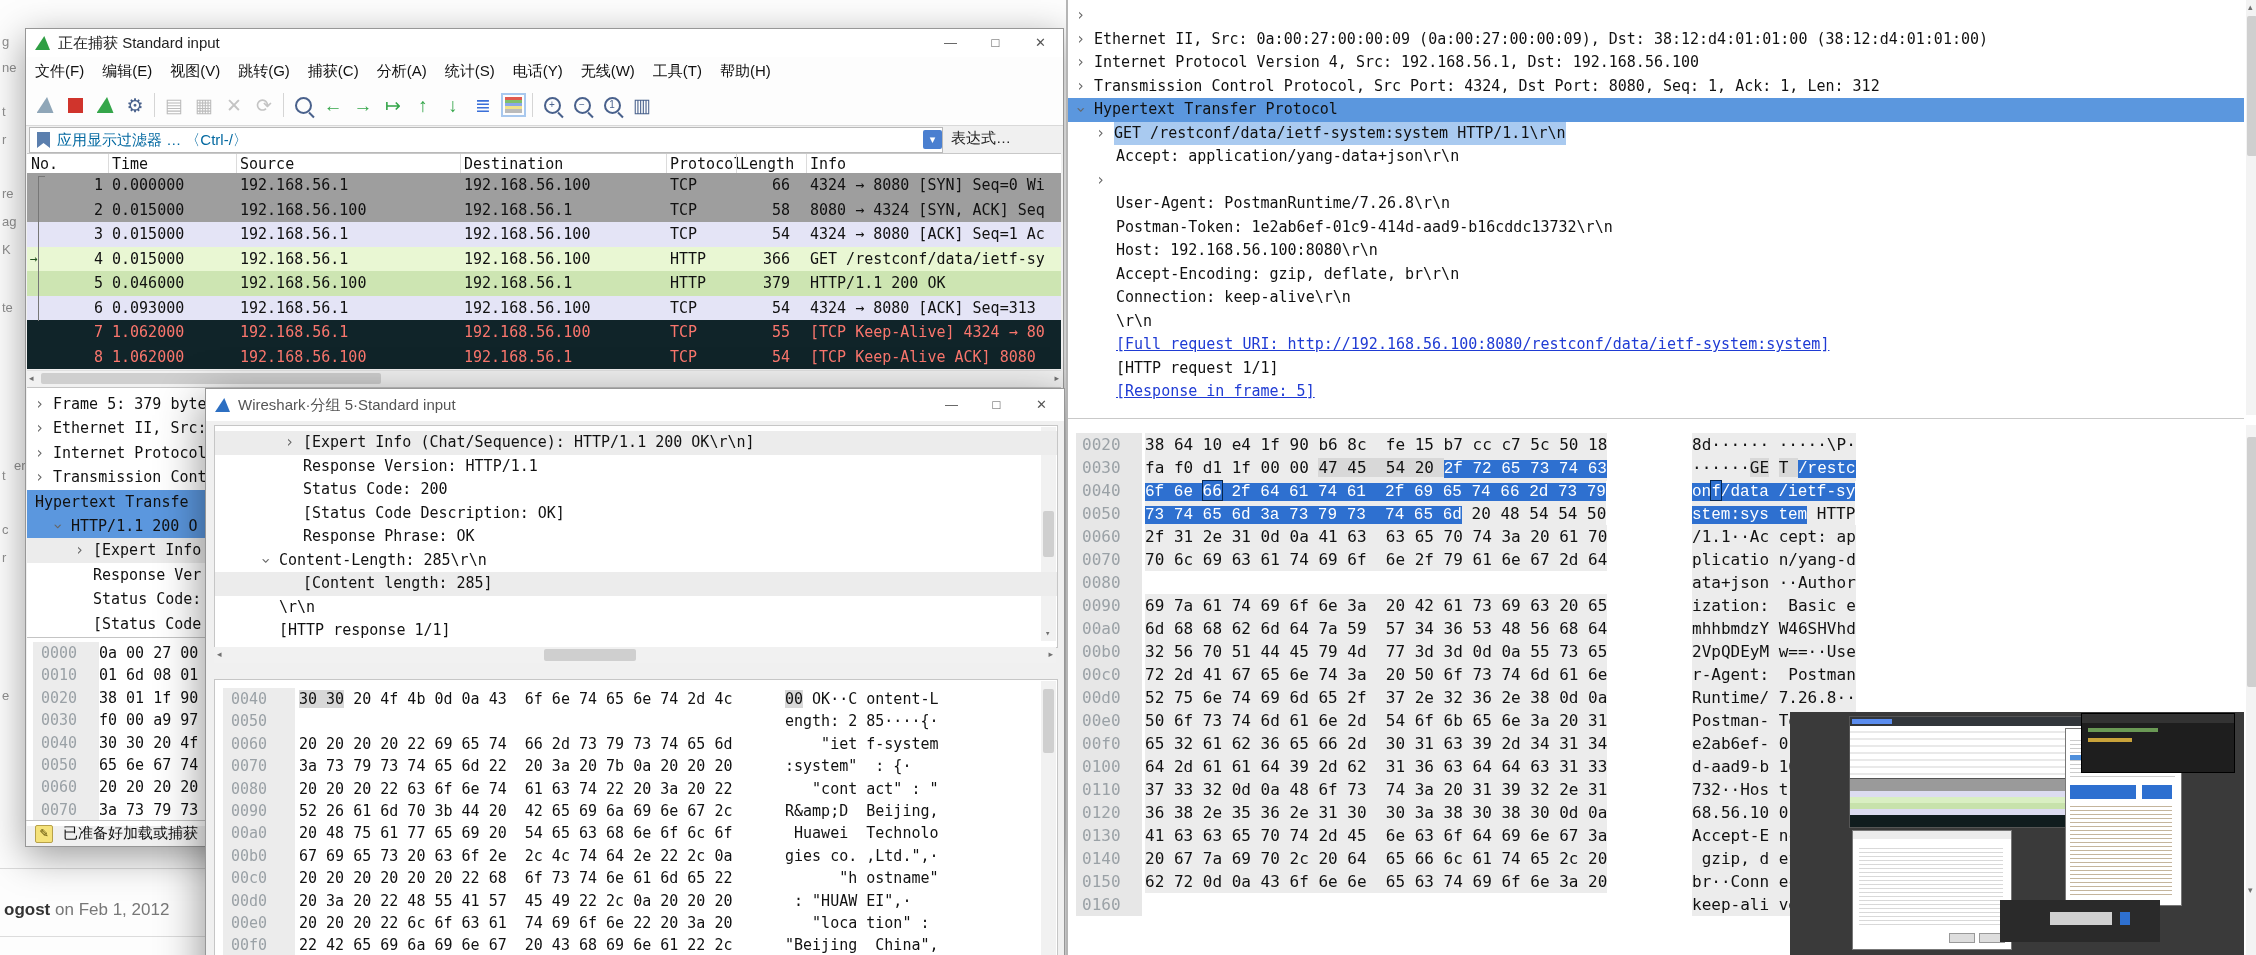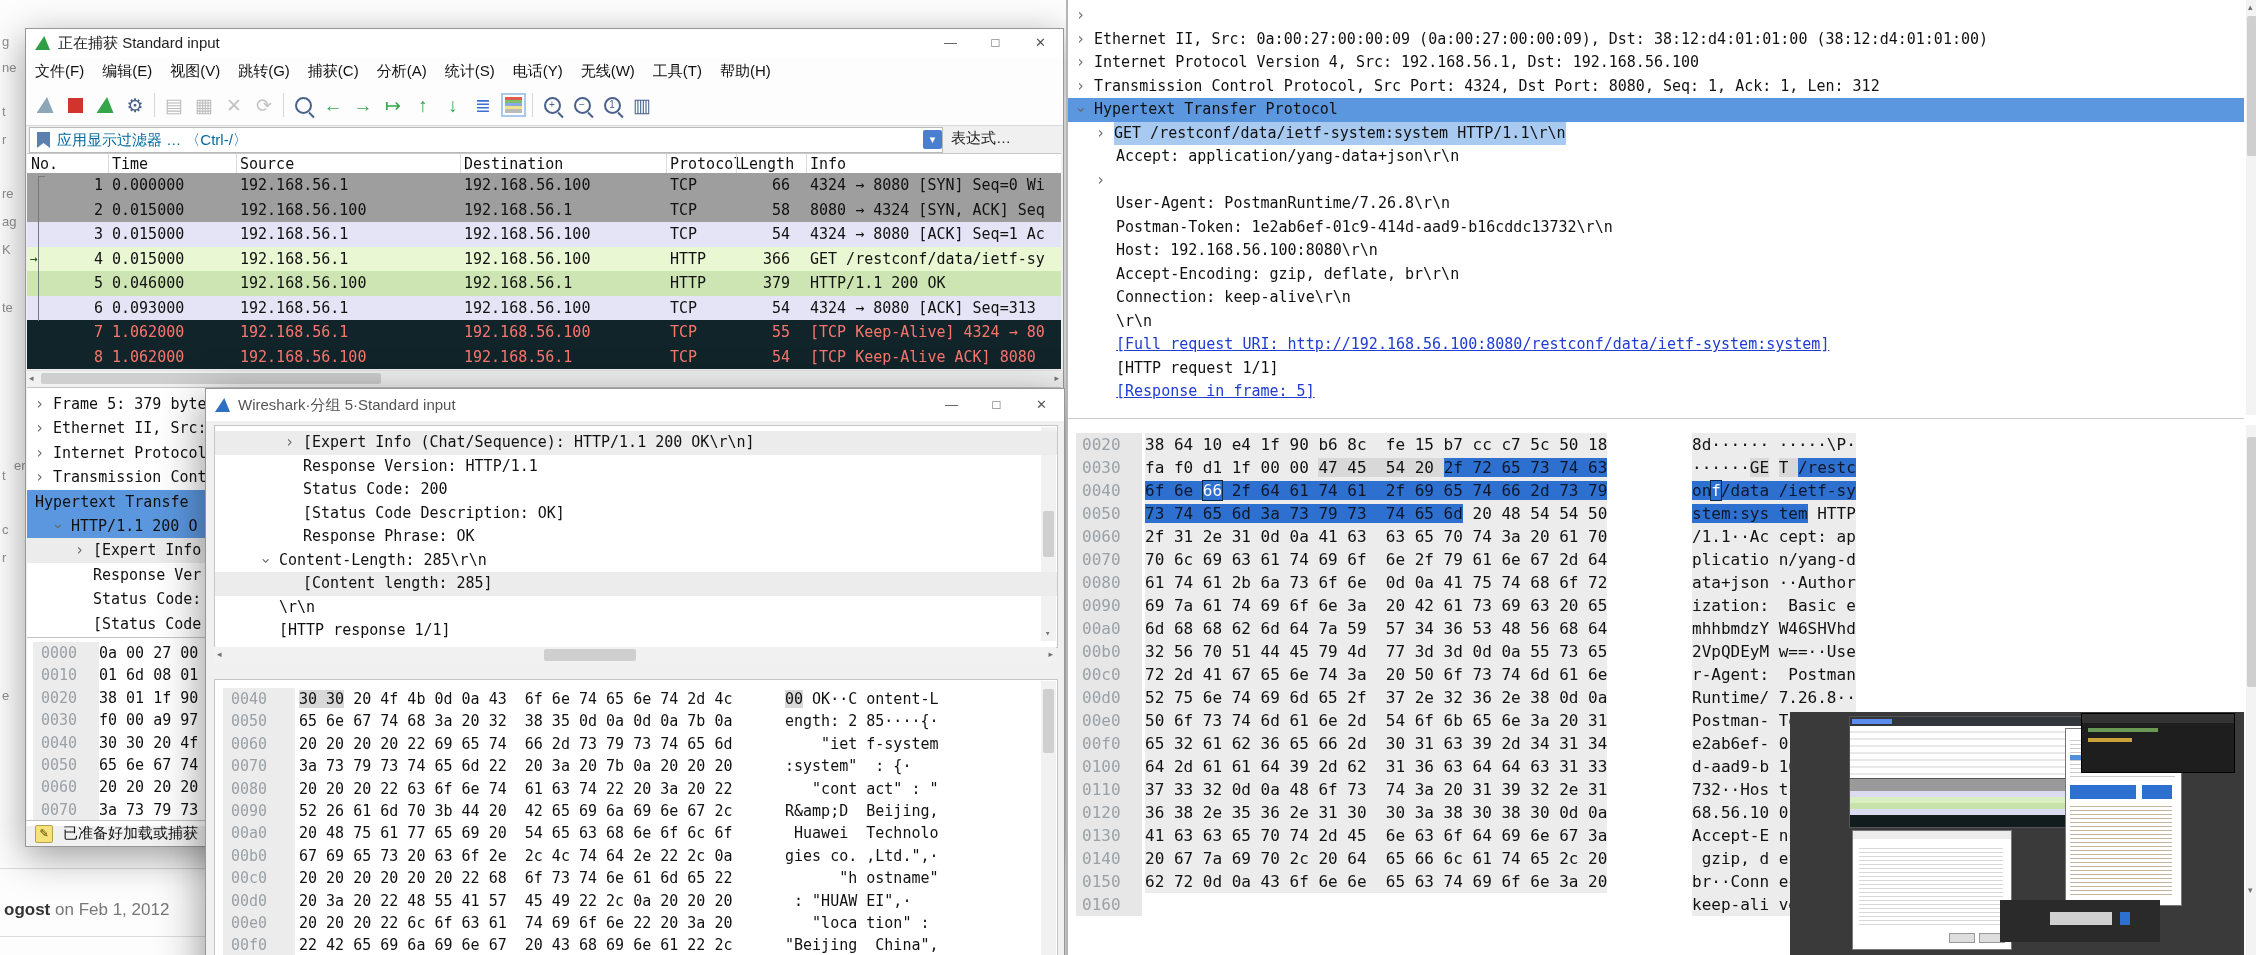--- a/index.html
+++ b/index.html
@@ -83,21 +83,21 @@
   #win2 .titlebar{height:32px;}
   #win2 .win-controls span{line-height:32px;}
   #w2-tree{position:absolute;left:8px;top:36px;width:842px;height:216px;background:#fff;border:1px solid #c6c6c6;overflow:hidden;padding-top:5px;}
   #w2-vscroll{position:absolute;right:1px;top:1px;width:15px;height:214px;background:#f1f1f1;}
   #w2-hscroll{position:absolute;left:8px;top:258px;width:842px;height:16px;background:#f1f1f1;}
   #w2-hex{position:absolute;left:8px;top:290px;width:842px;height:320px;background:#fff;border:1px solid #c6c6c6;padding-top:8px;overflow:hidden;}
   .w2-off{left:8px;width:64px;padding-left:8px;background:#ececec;}
   .w2-h{left:84px;} .w2-a{left:570px;}
   #w2-hexscroll{position:absolute;right:1px;top:1px;width:15px;height:318px;background:#f1f1f1;}
   .hx-g{background:#d8d8d8;}
-  .hx-b{background:#2e70d0;color:#0f172a;}
+  .hx-b{background:#2e70d0;color:#ffffff;font-family:Liberation Mono, monospace;}
   .hx-c{background:#2e70d0;color:#fff;outline:1px solid #06264f;}
   
   #right-panel{left:1066px;top:0;width:1190px;height:955px;background:#fff;border-left:2px solid #b5b5b5;}
   #rt-tree{position:absolute;left:0;top:4px;width:1176px;height:412px;overflow:hidden;}
   #rt-split{position:absolute;left:0;top:418px;width:1176px;height:1px;background:#c9c9c9;}
   #rt-hex{position:absolute;left:0;top:425px;width:1176px;height:530px;overflow:hidden;padding-top:8px;}
   .rt-off{left:8px;width:60px;padding-left:6px;background:#e7e7e7;}
   .rt-h{left:77px;background:#ececec;}
   .rt-a{left:624px;background:#ececec;}
   .rt-scroll{position:absolute;left:1178px;width:12px;background:#f3f3f3;}
@@ -382,21 +382,21 @@
     <div id="w2-hscroll">
       <span class="sb-ar" style="left:3px">◂</span>
       <div class="sb-thumb" style="left:330px;top:2px;width:92px;height:12px"></div>
       <span class="sb-ar" style="right:3px">▸</span>
     </div>
     <div id="w2-hex" style="font-size:15px">
       <div id="w2-hexscroll">
         <div class="sb-thumb" style="left:2px;top:8px;width:11px;height:64px"></div>
       </div>
     <div class="hexrow" style="height: 22.4px; line-height: 22.4px;"><span class="off w2-off">0040</span><span class="w2-h"><span class="hx-g" style="position: static;">30 30</span><span style="position: static;"> 20 4f 4b 0d 0a 43  6f 6e 74 65 6e 74 2d 4c</span></span><span class="w2-a"><span class="hx-g" style="position: static;">00</span><span style="position: static;"> OK··C ontent-L</span></span></div>
-        <div class="hexrow" style="height: 22.4px; line-height: 22.4px;"><span class="off w2-off">0050</span><span class="w2-h">65 6e 67 74 68 3a 20 32  38 35 0d 0a 0d 0a 7b 0a</span><span class="w2-a">ength: 2 85····{·</span></div>
+        <div class="hexrow" style="height: 22.4px; line-height: 22.4px;"><span class="off w2-off">0050</span><span class="w2-a">ength: 2 85····{·</span></div>
         <div class="hexrow" style="height: 22.4px; line-height: 22.4px;"><span class="off w2-off">0060</span><span class="w2-h">20 20 20 20 22 69 65 74  66 2d 73 79 73 74 65 6d</span><span class="w2-a">    "iet f-system</span></div>
         <div class="hexrow" style="height: 22.4px; line-height: 22.4px;"><span class="off w2-off">0070</span><span class="w2-h">3a 73 79 73 74 65 6d 22  20 3a 20 7b 0a 20 20 20</span><span class="w2-a">:system"  : {·   </span></div>
         <div class="hexrow" style="height: 22.4px; line-height: 22.4px;"><span class="off w2-off">0080</span><span class="w2-h">20 20 20 22 63 6f 6e 74  61 63 74 22 20 3a 20 22</span><span class="w2-a">   "cont act" : "</span></div>
         <div class="hexrow" style="height: 22.4px; line-height: 22.4px;"><span class="off w2-off">0090</span><span class="w2-h">52 26 61 6d 70 3b 44 20  42 65 69 6a 69 6e 67 2c</span><span class="w2-a">R&amp;amp;D  Beijing,</span></div>
         <div class="hexrow" style="height: 22.4px; line-height: 22.4px;"><span class="off w2-off">00a0</span><span class="w2-h">20 48 75 61 77 65 69 20  54 65 63 68 6e 6f 6c 6f</span><span class="w2-a"> Huawei  Technolo</span></div>
         <div class="hexrow" style="height: 22.4px; line-height: 22.4px;"><span class="off w2-off">00b0</span><span class="w2-h">67 69 65 73 20 63 6f 2e  2c 4c 74 64 2e 22 2c 0a</span><span class="w2-a">gies co. ,Ltd.",·</span></div>
         <div class="hexrow" style="height: 22.4px; line-height: 22.4px;"><span class="off w2-off">00c0</span><span class="w2-h">20 20 20 20 20 20 22 68  6f 73 74 6e 61 6d 65 22</span><span class="w2-a">      "h ostname"</span></div>
         <div class="hexrow" style="height: 22.4px; line-height: 22.4px;"><span class="off w2-off">00d0</span><span class="w2-h">20 3a 20 22 48 55 41 57  45 49 22 2c 0a 20 20 20</span><span class="w2-a"> : "HUAW EI",·   </span></div>
         <div class="hexrow" style="height: 22.4px; line-height: 22.4px;"><span class="off w2-off">00e0</span><span class="w2-h">20 20 20 22 6c 6f 63 61  74 69 6f 6e 22 20 3a 20</span><span class="w2-a">   "loca tion" : </span></div>
         <div class="hexrow" style="height: 22.4px; line-height: 22.4px;"><span class="off w2-off">00f0</span><span class="w2-h">22 42 65 69 6a 69 6e 67  20 43 68 69 6e 61 22 2c</span><span class="w2-a">"Beijing  China",</span></div>
@@ -424,21 +424,21 @@
         <div class="trow t-link" style="height: 23.5px; line-height: 23.5px;"><span class="ttext" style="left: 48px;">[Response in frame: 5]</span></div>
       </div>
     <div id="rt-split"></div>
     <div id="rt-hex" style="font-size:16px">
         <div class="hexrow" style="height: 23px; line-height: 23px;"><span class="off rt-off">0020</span><span class="rt-h">38 64 10 e4 1f 90 b6 8c  fe 15 b7 cc c7 5c 50 18</span><span class="rt-a">8d······ ·····\P·</span></div>
         <div class="hexrow" style="height: 23px; line-height: 23px;"><span class="off rt-off">0030</span><span class="rt-h"><span style="position: static;">fa f0 d1 1f 00 00 </span><span class="hx-g" style="position: static;">47 45  54 20 </span><span class="hx-b" style="position: static;">2f 72 65 73 74 63</span></span><span class="rt-a"><span style="position: static;">······</span><span class="hx-g" style="position: static;">GE</span><span style="position: static;"> </span><span class="hx-g" style="position: static;">T </span><span class="hx-b" style="position: static;">/restc</span></span></div>
         <div class="hexrow" style="height: 23px; line-height: 23px;"><span class="off rt-off">0040</span><span class="rt-h"><span class="hx-b" style="position: static;">6f 6e </span><span class="hx-c" style="position: static;">66</span><span class="hx-b" style="position: static;"> 2f 64 61 74 61  2f 69 65 74 66 2d 73 79</span></span><span class="rt-a"><span class="hx-b" style="position: static;">on</span><span class="hx-c" style="position: static;">f</span><span class="hx-b" style="position: static;">/data /ietf-sy</span></span></div>
         <div class="hexrow" style="height: 23px; line-height: 23px;"><span class="off rt-off">0050</span><span class="rt-h"><span class="hx-b" style="position: static;">73 74 65 6d 3a 73 79 73  74 65 6d</span><span style="position: static;"> 20 48 54 54 50</span></span><span class="rt-a"><span class="hx-b" style="position: static;">stem:sys tem</span><span style="position: static;"> HTTP</span></span></div>
         <div class="hexrow" style="height: 23px; line-height: 23px;"><span class="off rt-off">0060</span><span class="rt-h">2f 31 2e 31 0d 0a 41 63  63 65 70 74 3a 20 61 70</span><span class="rt-a">/1.1··Ac cept: ap</span></div>
         <div class="hexrow" style="height: 23px; line-height: 23px;"><span class="off rt-off">0070</span><span class="rt-h">70 6c 69 63 61 74 69 6f  6e 2f 79 61 6e 67 2d 64</span><span class="rt-a">plicatio n/yang-d</span></div>
-        <div class="hexrow" style="height: 23px; line-height: 23px;"><span class="off rt-off">0080</span><span class="rt-h">61 74 61 2b 6a 73 6f 6e  0d 0a 41 75 74 68 6f 72</span><span class="rt-a">ata+json ··Author</span></div>
+        <div class="hexrow" style="height: 23px; line-height: 23px;"><span class="off rt-off">0080</span><span class="rt-a">ata+json ··Author</span></div>
         <div class="hexrow" style="height: 23px; line-height: 23px;"><span class="off rt-off">0090</span><span class="rt-h">69 7a 61 74 69 6f 6e 3a  20 42 61 73 69 63 20 65</span><span class="rt-a">ization:  Basic e</span></div>
         <div class="hexrow" style="height: 23px; line-height: 23px;"><span class="off rt-off">00a0</span><span class="rt-h">6d 68 68 62 6d 64 7a 59  57 34 36 53 48 56 68 64</span><span class="rt-a">mhhbmdzY W46SHVhd</span></div>
         <div class="hexrow" style="height: 23px; line-height: 23px;"><span class="off rt-off">00b0</span><span class="rt-h">32 56 70 51 44 45 79 4d  77 3d 3d 0d 0a 55 73 65</span><span class="rt-a">2VpQDEyM w==··Use</span></div>
         <div class="hexrow" style="height: 23px; line-height: 23px;"><span class="off rt-off">00c0</span><span class="rt-h">72 2d 41 67 65 6e 74 3a  20 50 6f 73 74 6d 61 6e</span><span class="rt-a">r-Agent:  Postman</span></div>
         <div class="hexrow" style="height: 23px; line-height: 23px;"><span class="off rt-off">00d0</span><span class="rt-h">52 75 6e 74 69 6d 65 2f  37 2e 32 36 2e 38 0d 0a</span><span class="rt-a">Runtime/ 7.26.8··</span></div>
         <div class="hexrow" style="height: 23px; line-height: 23px;"><span class="off rt-off">00e0</span><span class="rt-h">50 6f 73 74 6d 61 6e 2d  54 6f 6b 65 6e 3a 20 31</span><span class="rt-a">Postman- Token: 1</span></div>
         <div class="hexrow" style="height: 23px; line-height: 23px;"><span class="off rt-off">00f0</span><span class="rt-h">65 32 61 62 36 65 66 2d  30 31 63 39 2d 34 31 34</span><span class="rt-a">e2ab6ef- 01c9-414</span></div>
         <div class="hexrow" style="height: 23px; line-height: 23px;"><span class="off rt-off">0100</span><span class="rt-h">64 2d 61 61 64 39 2d 62  31 36 63 64 64 63 31 33</span><span class="rt-a">d-aad9-b 16cddc13</span></div>
         <div class="hexrow" style="height: 23px; line-height: 23px;"><span class="off rt-off">0110</span><span class="rt-h">37 33 32 0d 0a 48 6f 73  74 3a 20 31 39 32 2e 31</span><span class="rt-a">732··Hos t: 192.1</span></div>
         <div class="hexrow" style="height: 23px; line-height: 23px;"><span class="off rt-off">0120</span><span class="rt-h">36 38 2e 35 36 2e 31 30  30 3a 38 30 38 30 0d 0a</span><span class="rt-a">68.56.10 0:8080··</span></div>

